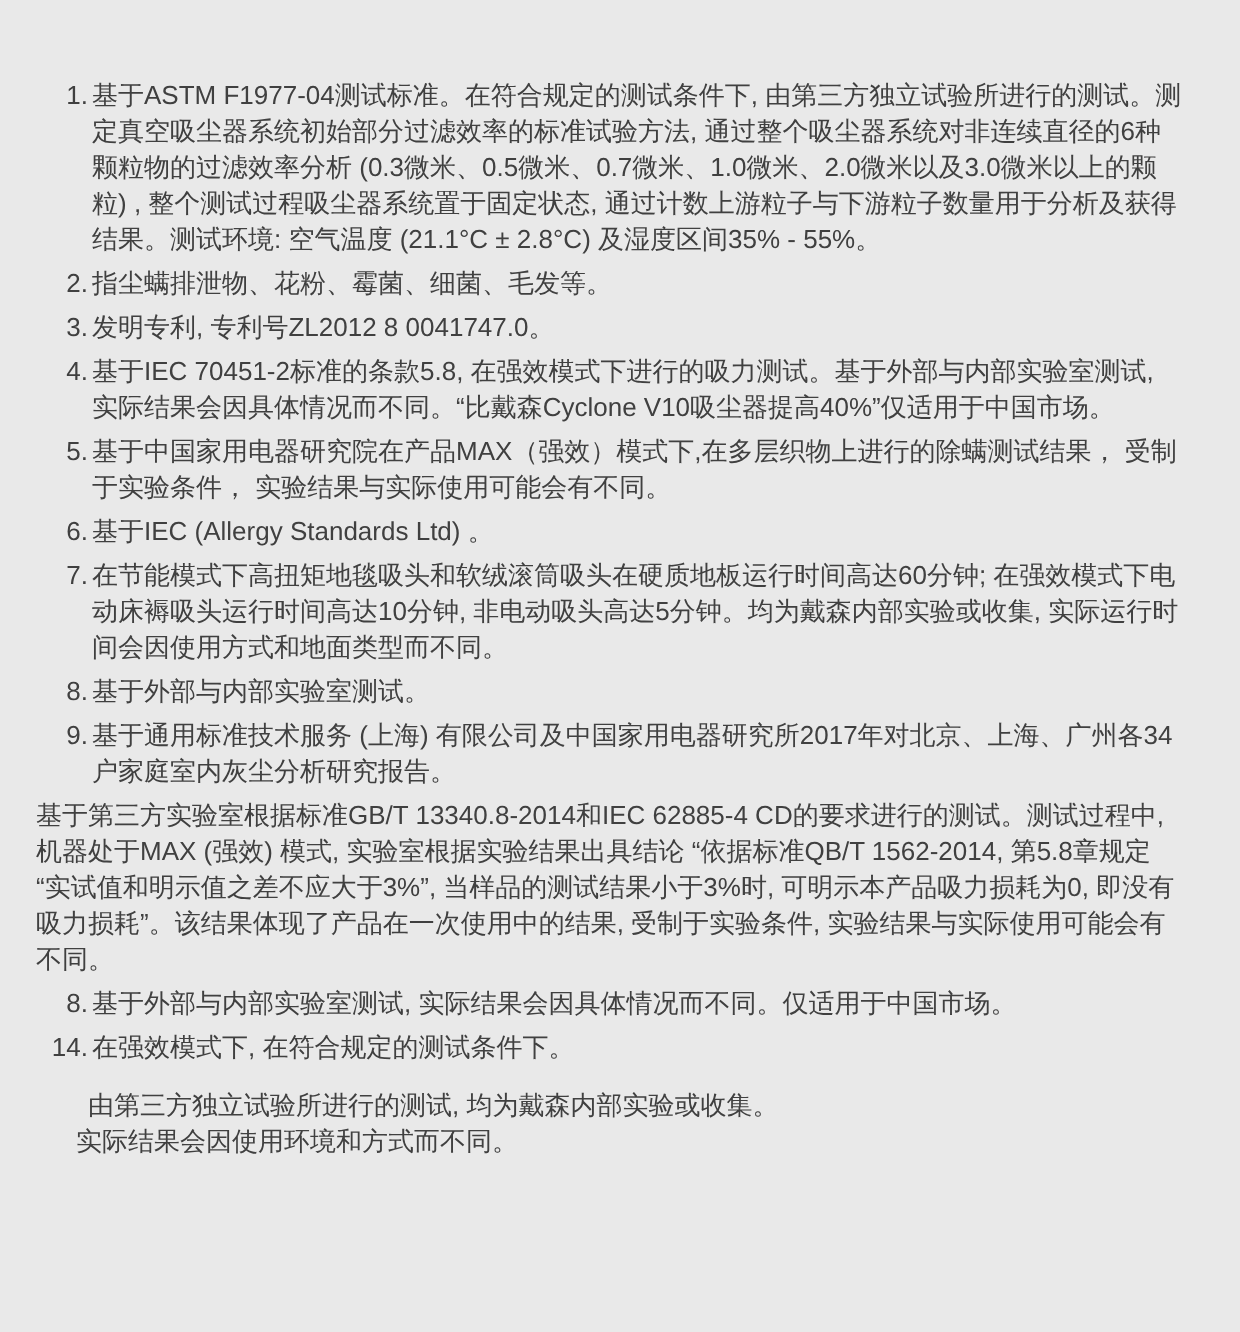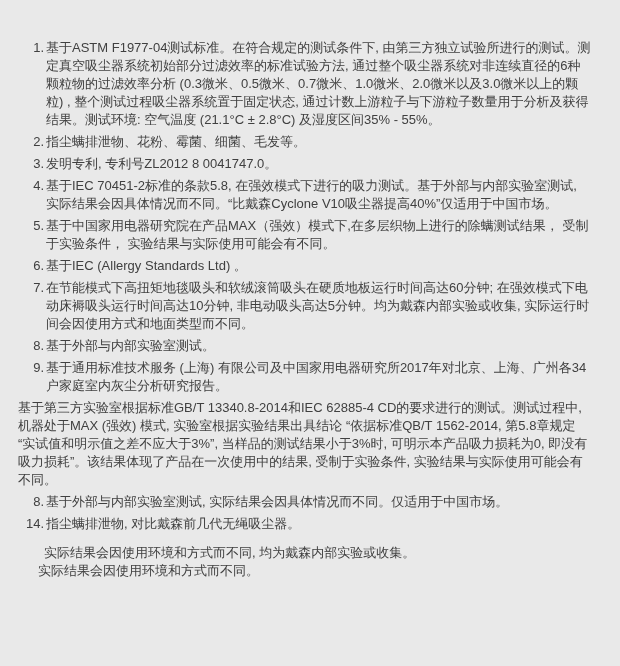--- a/index.html
+++ b/index.html
@@ -104,22 +104,22 @@
 
       <div class="footnote-row">
         <span class="footnote-num">8.</span>
         <span class="footnote-text">基于外部与内部实验室测试, 实际结果会因具体情况而不同。仅适用于中国市场。</span>
       </div>
 
 
 
       <div class="footnote-row">
         <span class="footnote-num">14.</span>
-        <span class="footnote-text">指尘螨排泄物, 对比戴森前几代无绳吸尘器。</span>
+        <span class="footnote-text">在强效模式下, 在符合规定的测试条件下。</span>
       </div>
     </div>
 
   <div class="footer-note">
-    <div class="footer-line-1">实际结果会因使用环境和方式而不同, 均为戴森内部实验或收集。</div>
+    <div class="footer-line-1">由第三方独立试验所进行的测试, 均为戴森内部实验或收集。</div>
     <div class="footer-line-2">实际结果会因使用环境和方式而不同。</div>
   </div>
 
 </div>
 
 </body></html>

